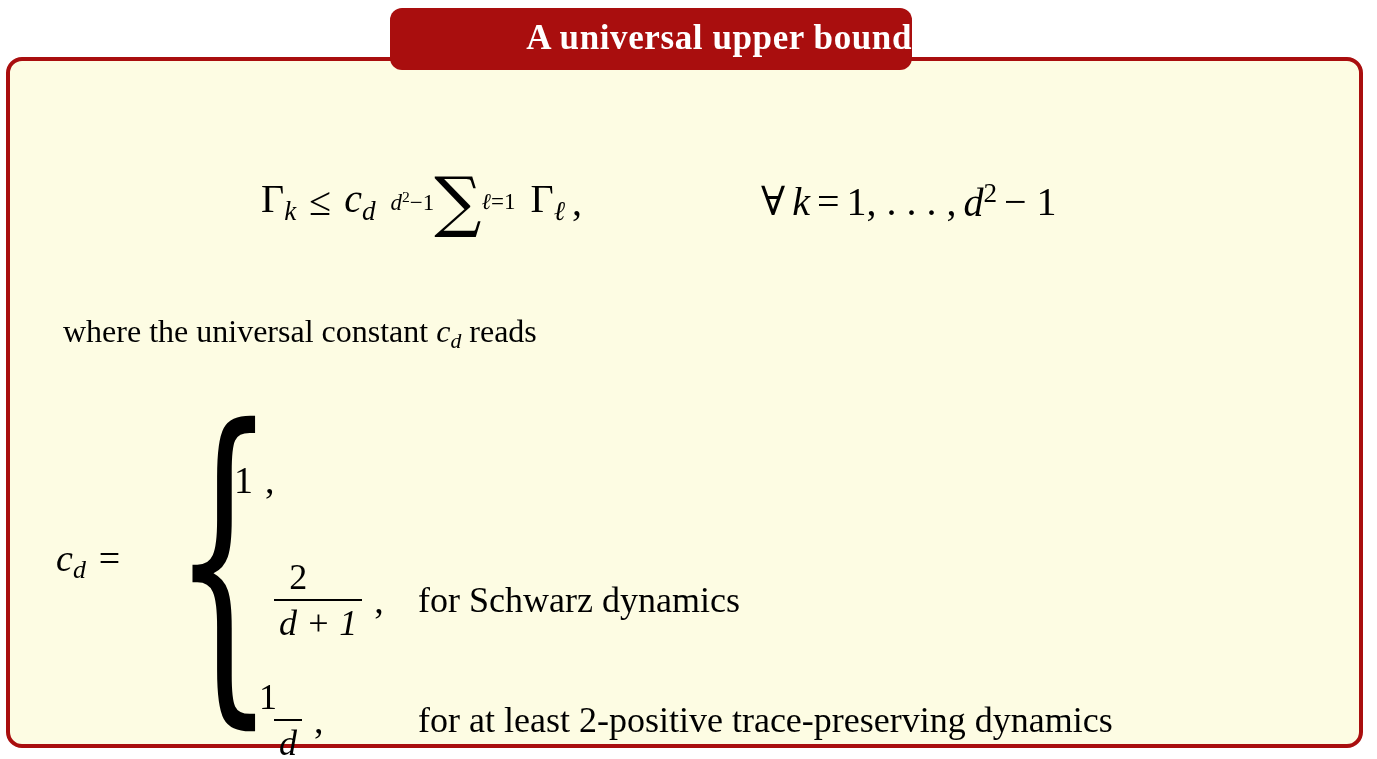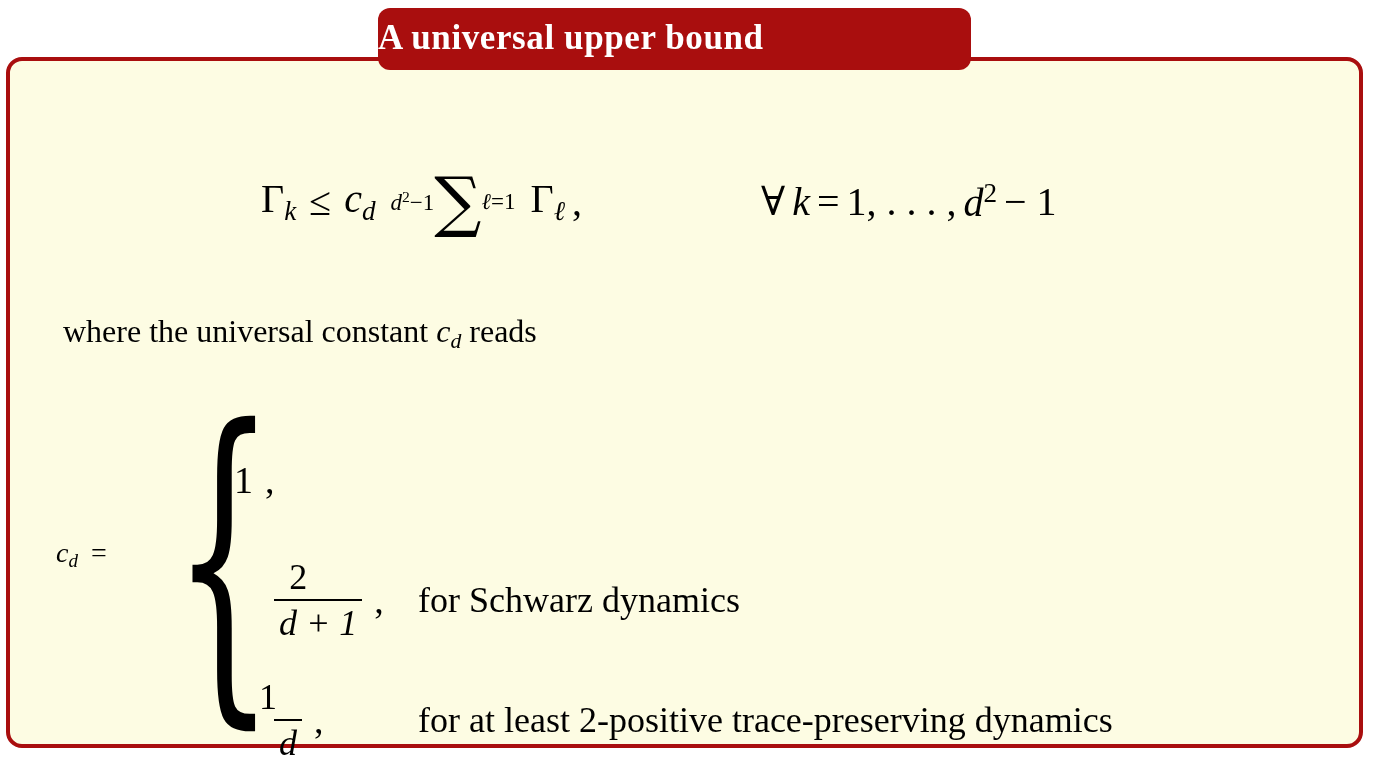--- a/index.html
+++ b/index.html
@@ -24,31 +24,31 @@
     width: 1357px;
     height: 691px;
     box-sizing: border-box;
     background: #FDFCE3;
     border: 4px solid #A90E0E;
     border-radius: 16px;
   }
 
   #block-title-tab {
     position: absolute;
-    left: 378px;
+    left: 390px;
     top: 8px;
-    width: 593px;
+    width: 522px;
     height: 62px;
     box-sizing: border-box;
     background: #A90E0E;
     border-radius: 12px;
     color: #ffffff;
     display: flex;
     align-items: center;
-    justify-content: flex-start;
+    justify-content: flex-end;
     z-index: 5;
   }
   #block-title-tab .ttl {
     font-weight: bold;
     font-size: 35px;
     letter-spacing: 0.6px;
     line-height: 1;
     padding-bottom: 3px;
   }
 
@@ -142,21 +142,21 @@
     position: absolute;
     left: 50px;
     top: 330px;
     width: 1290px;
     height: 340px;
   }
   #cases-lhs {
     position: absolute;
     left: 0px;
     top: 152px;
-    font-size: 28px;
+    font-size: 38px;
     line-height: 1;
   }
   #cases-brace {
     position: absolute;
     left: 118px;
     top: 0px;
     width: 44px;
     height: 340px;
     font-size: 150px;
     line-height: 340px;

